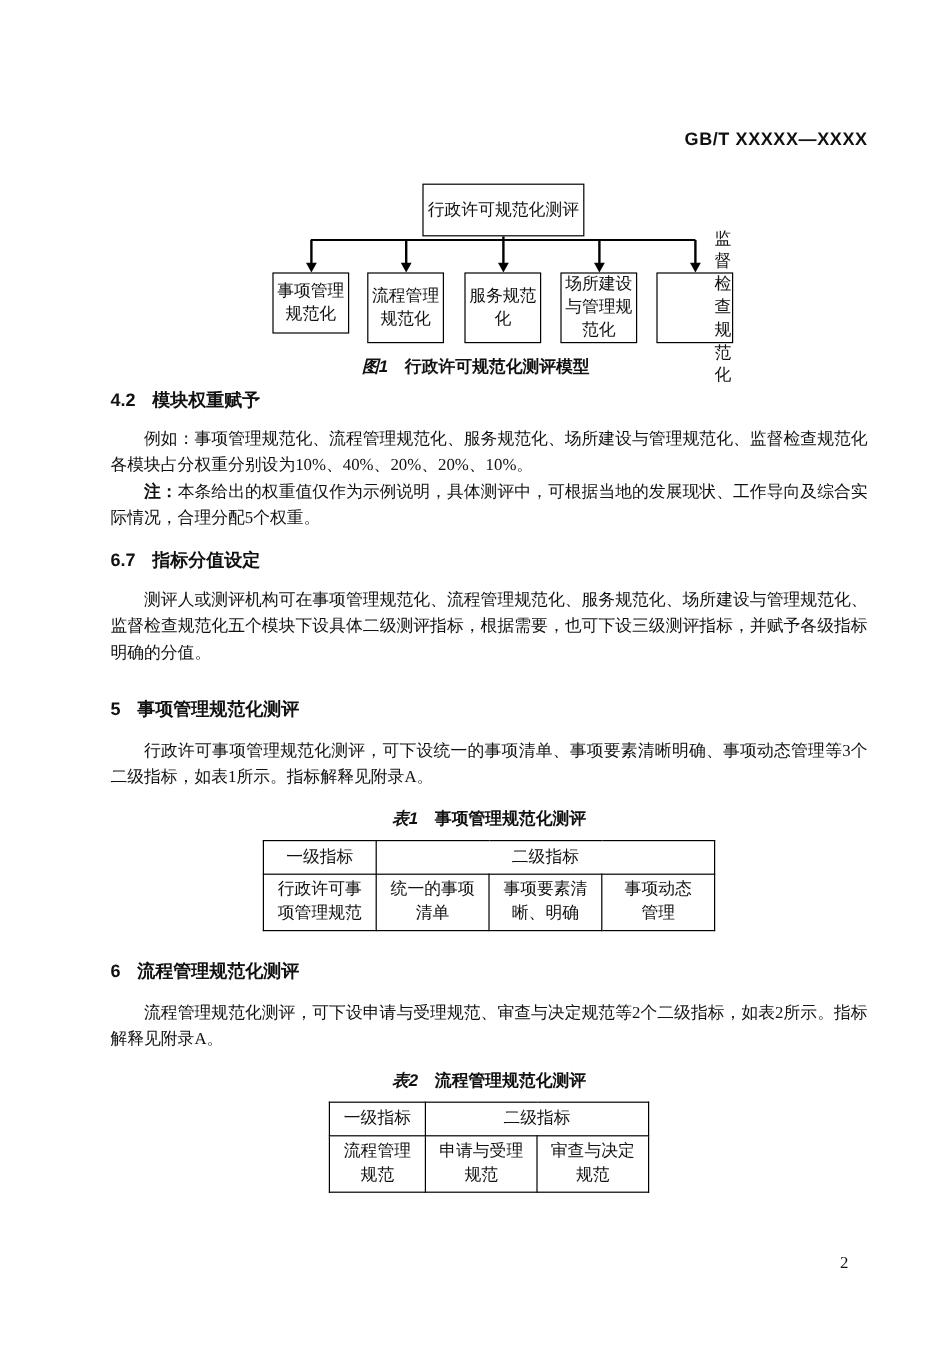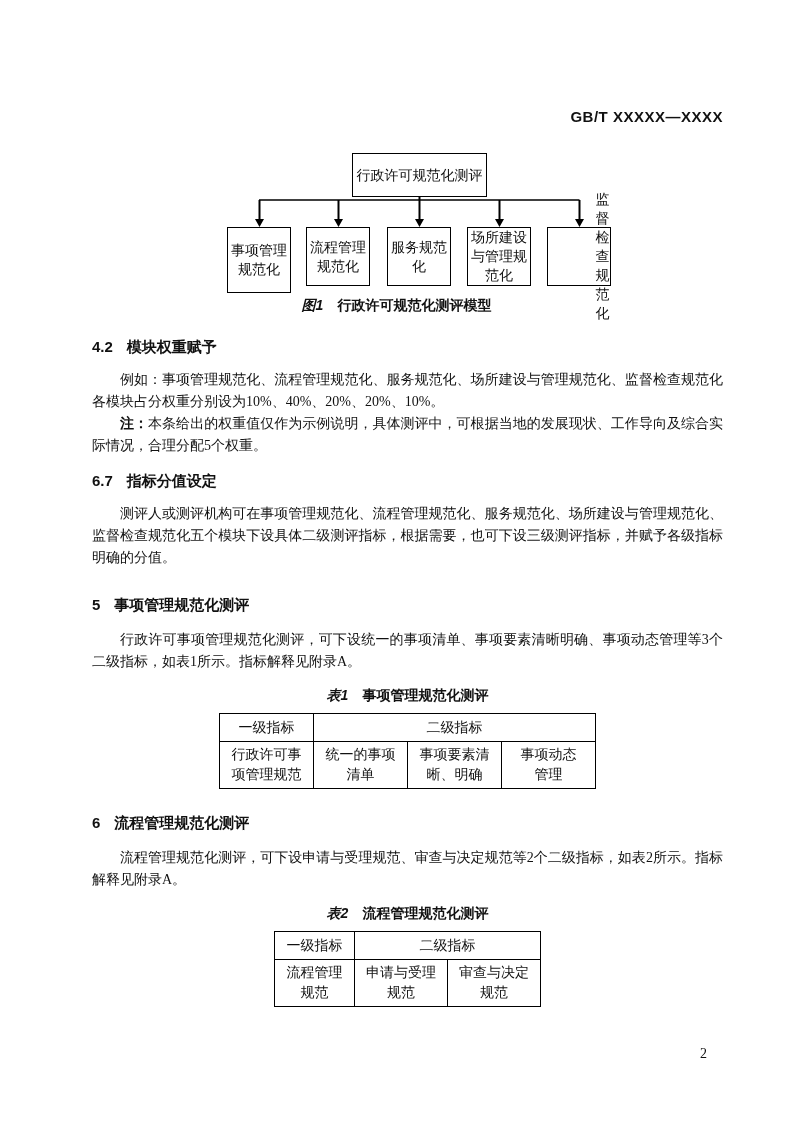--- a/index.html
+++ b/index.html
@@ -17,35 +17,35 @@
   }
 
   
   .chart-box {
     position:absolute; box-sizing:border-box; border:1.5px solid #000;
     display:flex; align-items:center; justify-content:center;
     text-align:center; font-size:14px; line-height:19px; white-space:pre-line;
     background:#fff;
   }
   .box-root   { left:352px; top:137px; width:135px; height:44px; }
-  .box-c0     { left:227px; top:211px; width:64px; height:66px; }
+  .box-c0     { left:227px; top:211px; width:64px; height:51px; }
   .box-c1     { left:306px; top:211px; width:64px; height:59px; }
   .box-c2     { left:387px; top:211px; width:64px; height:59px; }
   .box-c3     { left:467px; top:211px; width:64px; height:59px; }
   .box-c4     { left:547px; top:211px; width:64px; height:59px;padding-left:47px; }
   .connectors { position:absolute; left:0; top:0; width:793px; height:290px; pointer-events:none; }
 
   .fig-caption {
     position:absolute; top:281px; left:0; width:793px; text-align:center;
     font-size:14px;
   }
   .cap-label { margin-right:14px;font-style:italic; }
 
   
-  .content { position:absolute; left:92px; top:321px; width:631px; font-size:14px; }
+  .content { position:absolute; left:92px; top:308px; width:631px; font-size:14px; }
   .sec-h { font-size:15px; line-height:20px; }
   .sec-h .num { margin-right:14px; }
   .content p { margin:0; line-height:22px; text-indent:2em; text-align:justify; }
   .b { font-weight:bold; }
 
   #h42 { margin:0 0 12px; }
   #h43 { margin:14px 0 12px; }
   #h5  { margin:26px 0 14px; }
   #h6  { margin:24px 0 14px; }
   .tbl-caption { margin:14px 0 8px; text-align:center; font-size:14px; }

